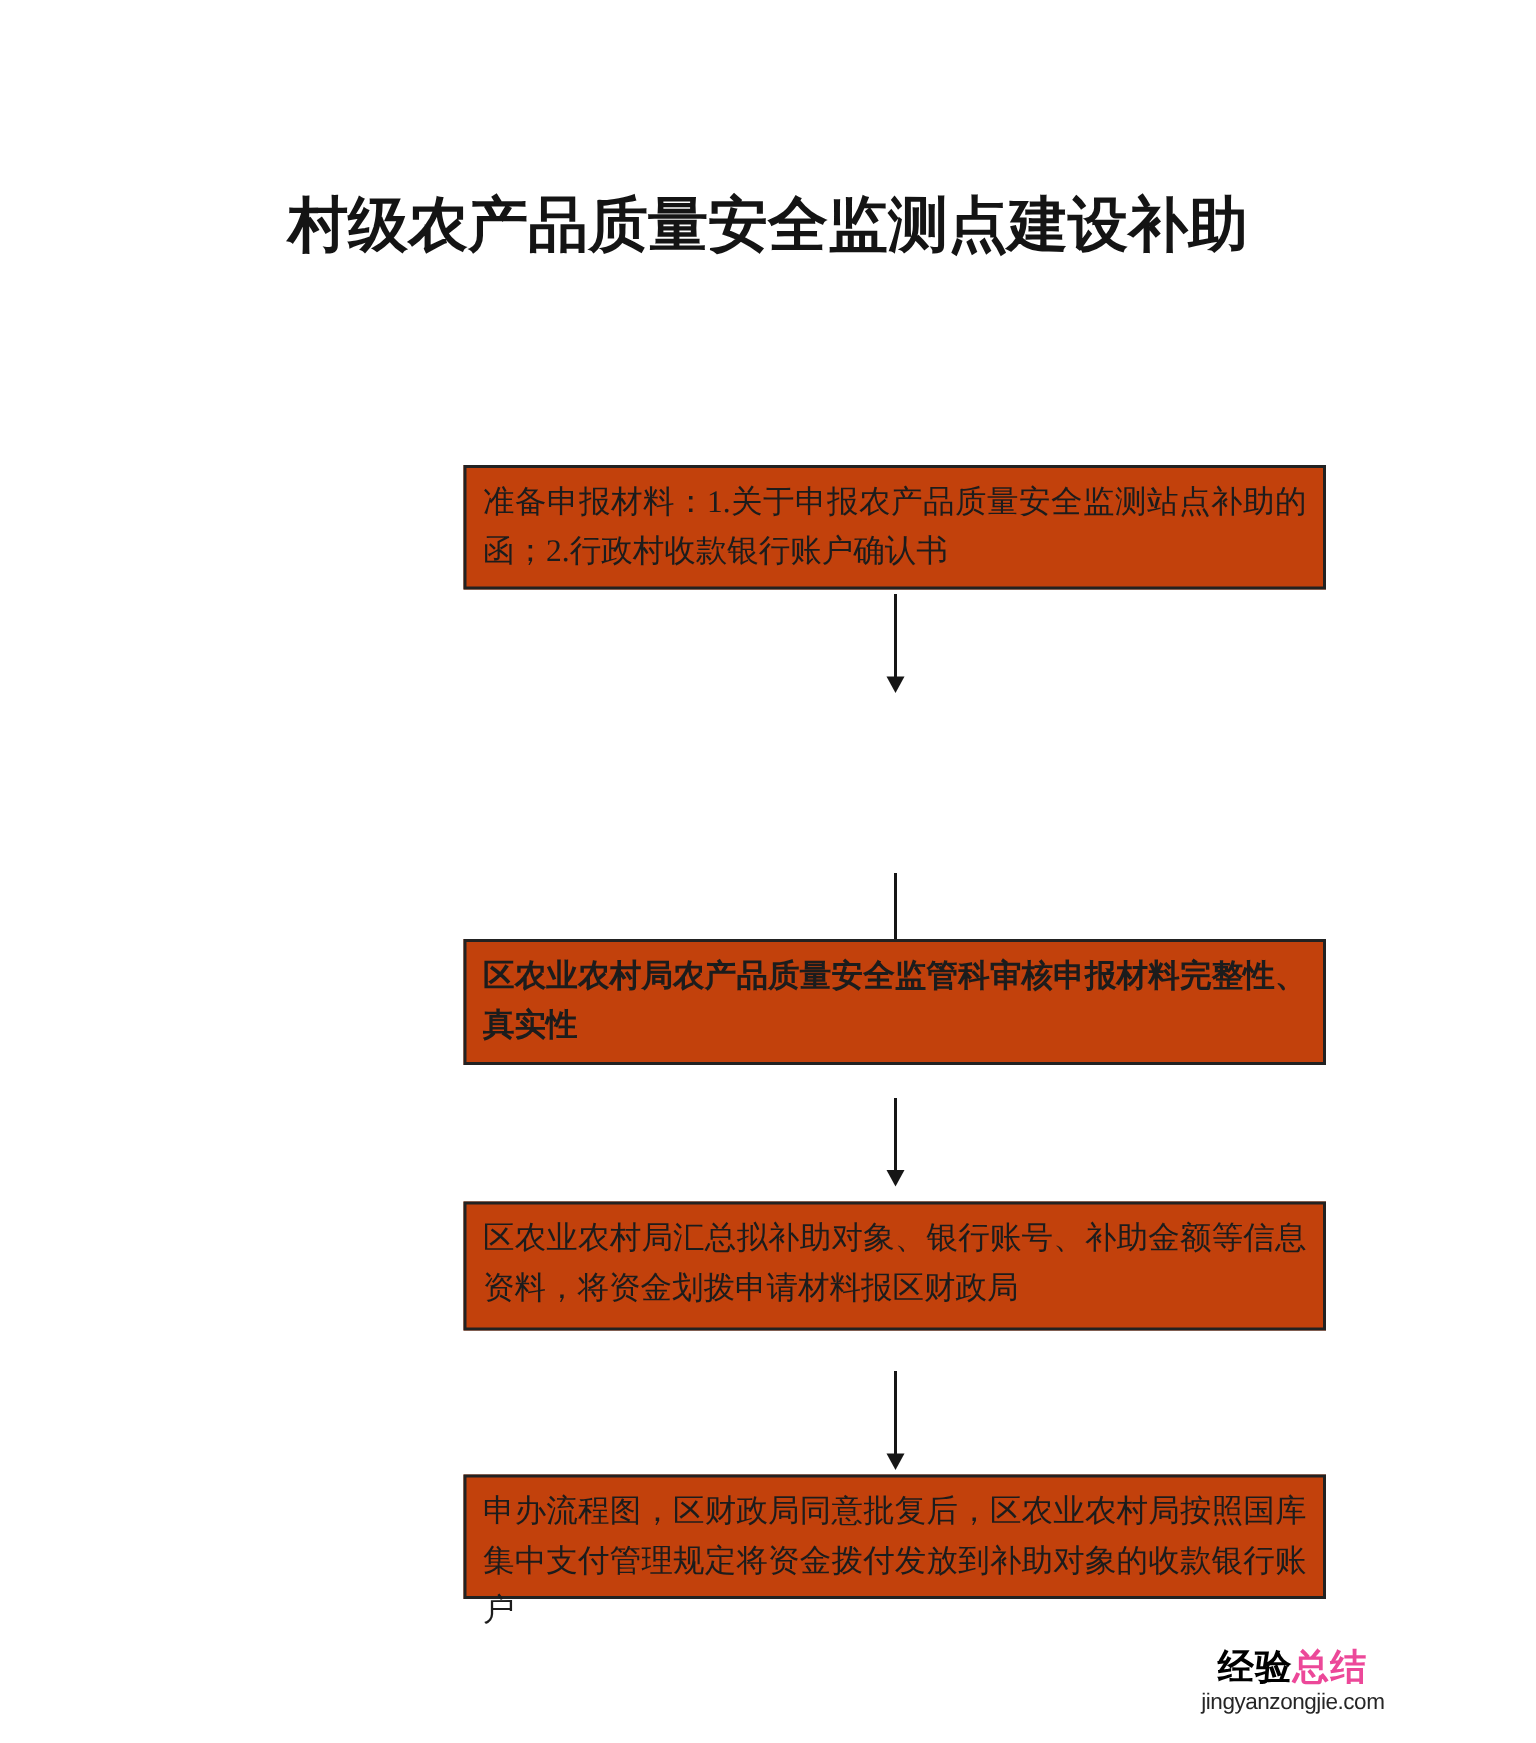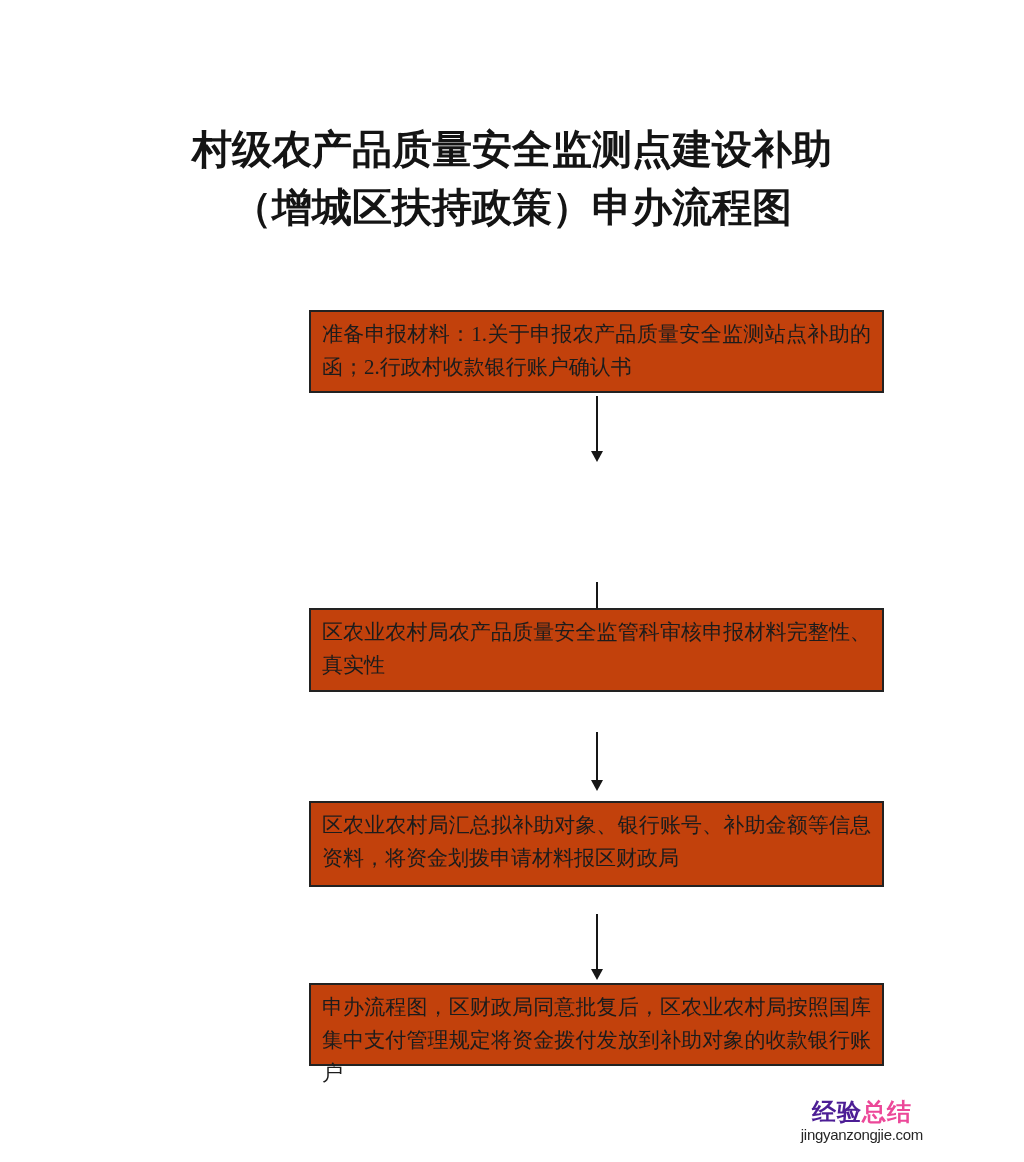--- a/index.html
+++ b/index.html
@@ -37,21 +37,21 @@
     border: 2px solid #222222;
     background: #c2410c;
     font-size: 21px;
     line-height: 33px;
     padding: 6px 11px 0 11px;
     text-align: justify;
     color: #1c1c1c;
   }
   .box-1 { top: 310px; height: 83px; }
   .box-2 { top: 473px; height: 105px; }
-  .box-3 { top: 608px; height: 84px; }
+  .box-3 { top: 626px; height: 84px; font-weight: bold; }
   .box-4 { top: 801px; height: 86px; }
   .box-5 { top: 983px; height: 83px; }
 
   
   .arrow {
     position: absolute;
     left: 506px;
     width: 13px;
   }
   .arrow-1 { top: 396px; height: 66px; }
@@ -85,39 +85,38 @@
     text-align: center;
     font-family: "Liberation Sans", "DejaVu Sans", sans-serif;
     line-height: 1;
   }
   .watermark .brand {
     font-size: 24px;
     font-weight: bold;
     letter-spacing: 1px;
     white-space: nowrap;
   }
-  .watermark .brand-dark { color: #4c1d95; }
+  .watermark .brand-dark { color: #000000; }
   .watermark .brand-red { color: #ec4899; }
   .watermark .site-url {
     margin-top: 3px;
     font-size: 15px;
     font-weight: normal;
     letter-spacing: -0.3px;
     color: #262626;
     white-space: nowrap;
   }
 </style>
 </head>
 <body>
 
 <div class="page">
 
   <div class="title">
     <div>村级农产品质量安全监测点建设补助</div>
-    <div>（增城区扶持政策）申办流程图</div>
   </div>
 
   <div class="flow-box box-1">
     <span>准备申报材料：1.关于申报农产品质量安全监测站点补助的函；2.行政村收款银行账户确认书</span>
   </div>
 
   <div class="arrow arrow-1">
     <div class="shaft"></div>
     <div class="head"></div>
   </div>

